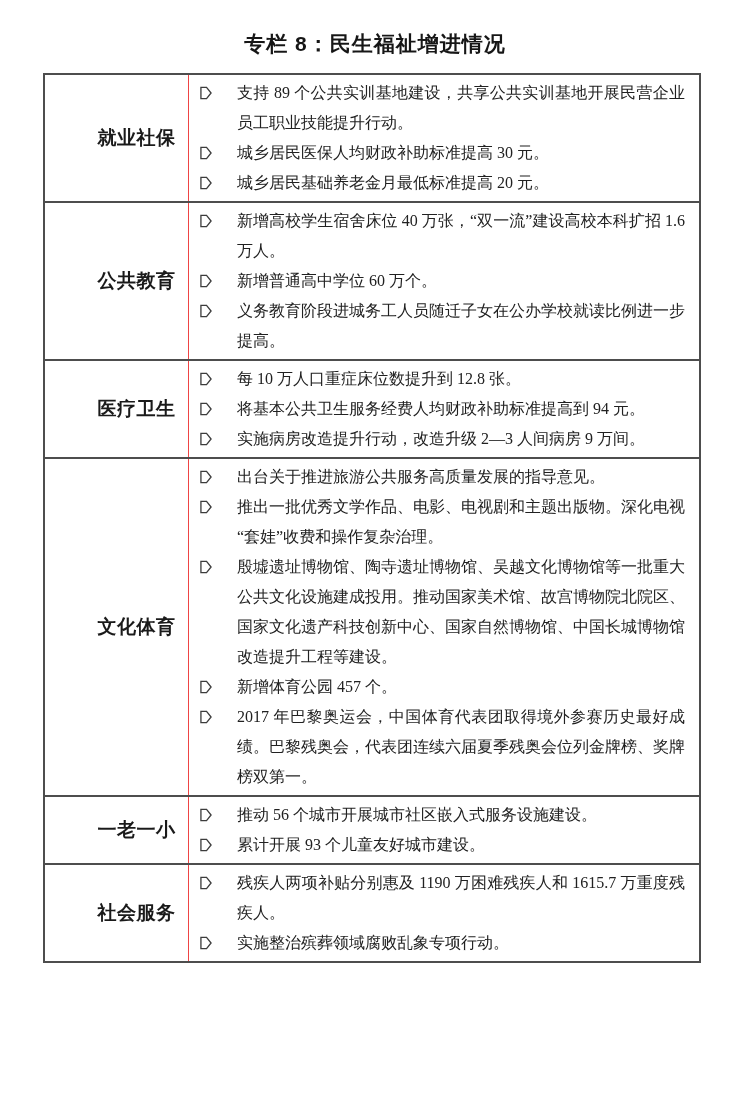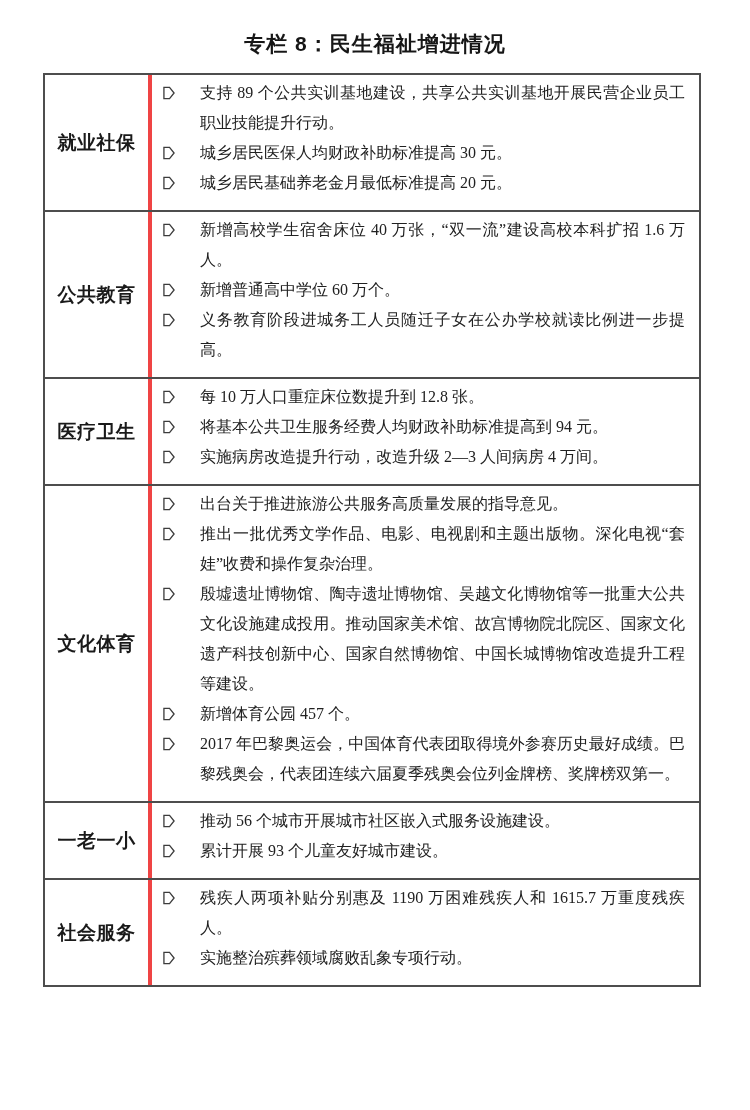--- a/index.html
+++ b/index.html
@@ -41,34 +41,35 @@
   .row {
     display: flex;
     border-top: 2px solid #4d4d4d;
   }
   .row:first-child {
     border-top: none;
   }
   .label-cell {
     flex: 0 0 103px;
     width: 103px;
-    border-right: 4px solid #ef4444;
+    border-right: 1px solid #ef4444;
     display: flex;
     align-items: center;
     justify-content: center;
     font-family: "Liberation Sans", "DejaVu Sans", sans-serif;
     font-weight: bold;
     font-size: 19px;
     letter-spacing: 0.5px;
     color: #1a1a1a;
     text-align: center;
+    margin-left: 40px;
   }
   .content-cell {
     flex: 1 1 auto;
-    padding: 3px 14px 12px 10px;
+    padding: 3px 14px 3px 10px;
     min-width: 0;
   }
   .item {
     display: grid;
     grid-template-columns: 15px 1fr;
     column-gap: 23px;
   }
   .bullet {
     display: block;
     padding-top: 7px;
@@ -172,21 +173,21 @@
     </span>
     <span class="item-text">将基本公共卫生服务经费人均财政补助标准提高到 94 元。</span>
   </div>
 
   <div class="item">
     <span class="bullet">
       <svg viewBox="0 0 16 18" width="14" height="16" aria-hidden="true">
         <path d="M2.2 2.6 L8.6 2.6 L13.8 9 L8.6 15.4 L2.2 15.4 Z" fill="none" stroke="#3c3c3c" stroke-width="1.5" stroke-linejoin="miter"></path>
       </svg>
     </span>
-    <span class="item-text">实施病房改造提升行动，改造升级 2—3 人间病房 4 万间。</span>
+    <span class="item-text">实施病房改造提升行动，改造升级 2—3 人间病房 9 万间。</span>
   </div>
 </div>
   </div>
 
   <div class="row">
     <div class="label-cell">文化体育</div>
     <div class="content-cell">
   <div class="item">
     <span class="bullet">
       <svg viewBox="0 0 16 18" width="14" height="16" aria-hidden="true">

